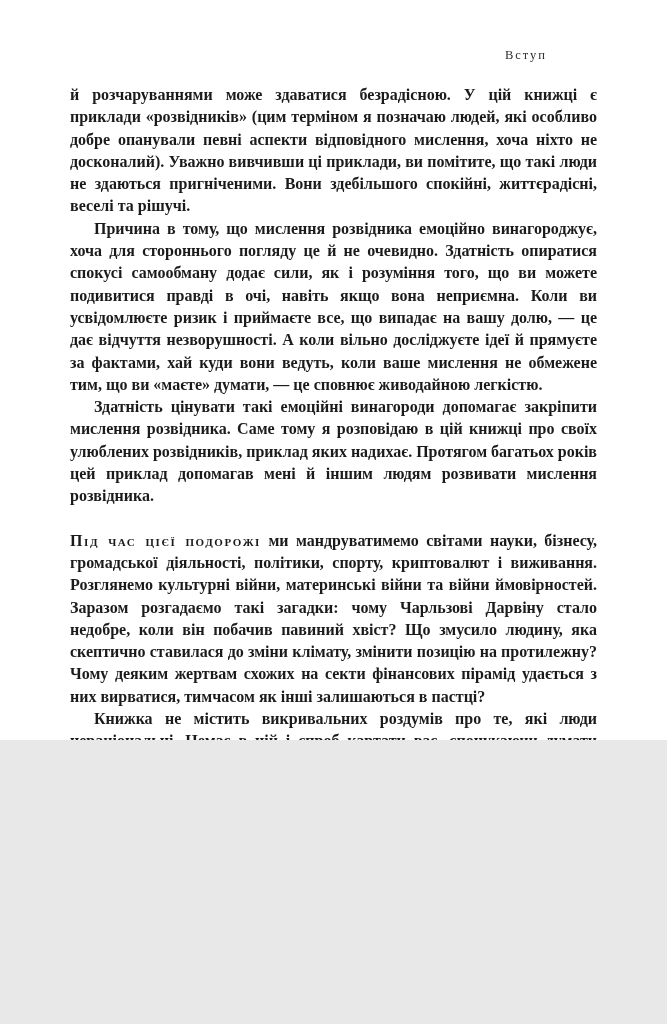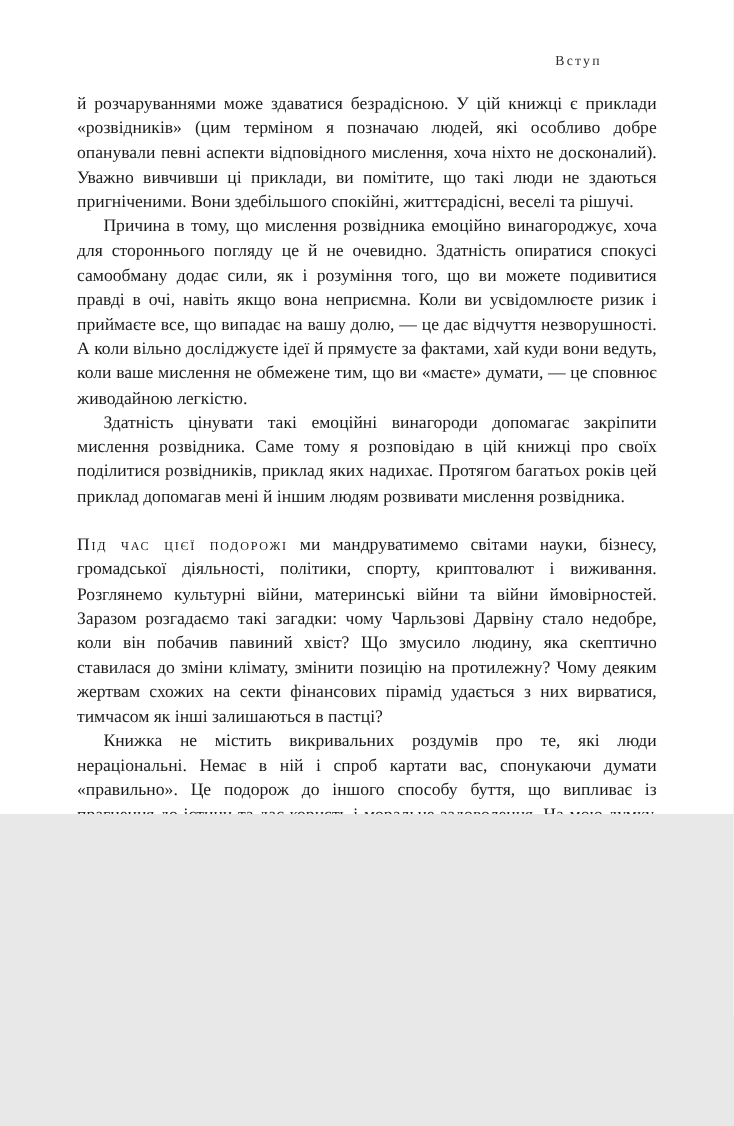--- a/index.html
+++ b/index.html
@@ -33,20 +33,21 @@
     position: absolute;
     top: 84px;
     left: 70px;
     width: 527px;
   }
   .text-block p {
     margin: 0;
     font-size: 16px;
     line-height: 22.3px;
     text-align: justify;
+    font-weight: bold;
   }
   .text-block p.indent {
     text-indent: 24px;
   }
   .section-break {
     margin-top: 22px !important;
   }
   .smallcaps-lead {
     font-variant: small-caps;
     letter-spacing: 1.6px;
@@ -58,21 +59,21 @@
 <div class="page">
 
   <div class="running-header">Вступ</div>
 
   <div class="text-block">
 
     <p>й розчаруваннями може здаватися безрадісною. У цій книжці є приклади «розвідників» (цим терміном я позначаю людей, які особливо добре опанували певні аспекти відповідного мислення, хоча ніхто не досконалий). Уважно вивчивши ці приклади, ви помітите, що такі люди не здаються пригніченими. Вони здебільшого спокійні, життєрадісні, веселі та рішучі.</p>
 
     <p class="indent">Причина в тому, що мислення розвідника емоційно винагороджує, хоча для стороннього погляду це й не очевидно. Здатність опиратися спокусі самообману додає сили, як і розуміння того, що ви можете подивитися правді в очі, навіть якщо вона неприємна. Коли ви усвідомлюєте ризик і приймаєте все, що випадає на вашу долю, — це дає відчуття незворушності. А коли вільно досліджуєте ідеї й прямуєте за фактами, хай куди вони ведуть, коли ваше мислення не обмежене тим, що ви «маєте» думати, — це сповнює живодайною легкістю.</p>
 
-    <p class="indent">Здатність цінувати такі емоційні винагороди допомагає закріпити мислення розвідника. Саме тому я розповідаю в цій книжці про своїх поділитися розвідників, приклад яких надихає. Протягом багатьох років цей приклад допомагав мені й іншим людям розвивати мислення розвідника.</p>
+    <p class="indent">Здатність цінувати такі емоційні винагороди допомагає закріпити мислення розвідника. Саме тому я розповідаю в цій книжці про своїх улюблених розвідників, приклад яких надихає. Протягом багатьох років цей приклад допомагав мені й іншим людям розвивати мислення розвідника.</p>
 
     <p class="section-break"><span class="smallcaps-lead">Під час цієї подорожі</span><span> ми мандруватимемо світами науки, бізнесу, громадської діяльності, політики, спорту, криптовалют і виживання. Розглянемо культурні війни, материнські війни та війни ймовірностей. Заразом розгадаємо такі загадки: чому Чарльзові Дарвіну стало недобре, коли він побачив павиний хвіст? Що змусило людину, яка скептично ставилася до зміни клімату, змінити позицію на протилежну? Чому деяким жертвам схожих на секти фінансових пірамід удається з них вирватися, тимчасом як інші залишаються в пастці?</span></p>
 
     <p class="indent">Книжка не містить викривальних роздумів про те, які люди нераціональні. Немає в ній і спроб картати вас, спонукаючи думати «правильно». Це подорож до іншого способу буття, що випливає із прагнення до істини та дає користь і моральне задоволення. На мою думку, його страшенно недооцінюють. Я рада поділитися ним із вами.</p>
 
   </div>
 
 </div>
 
 </body></html>

